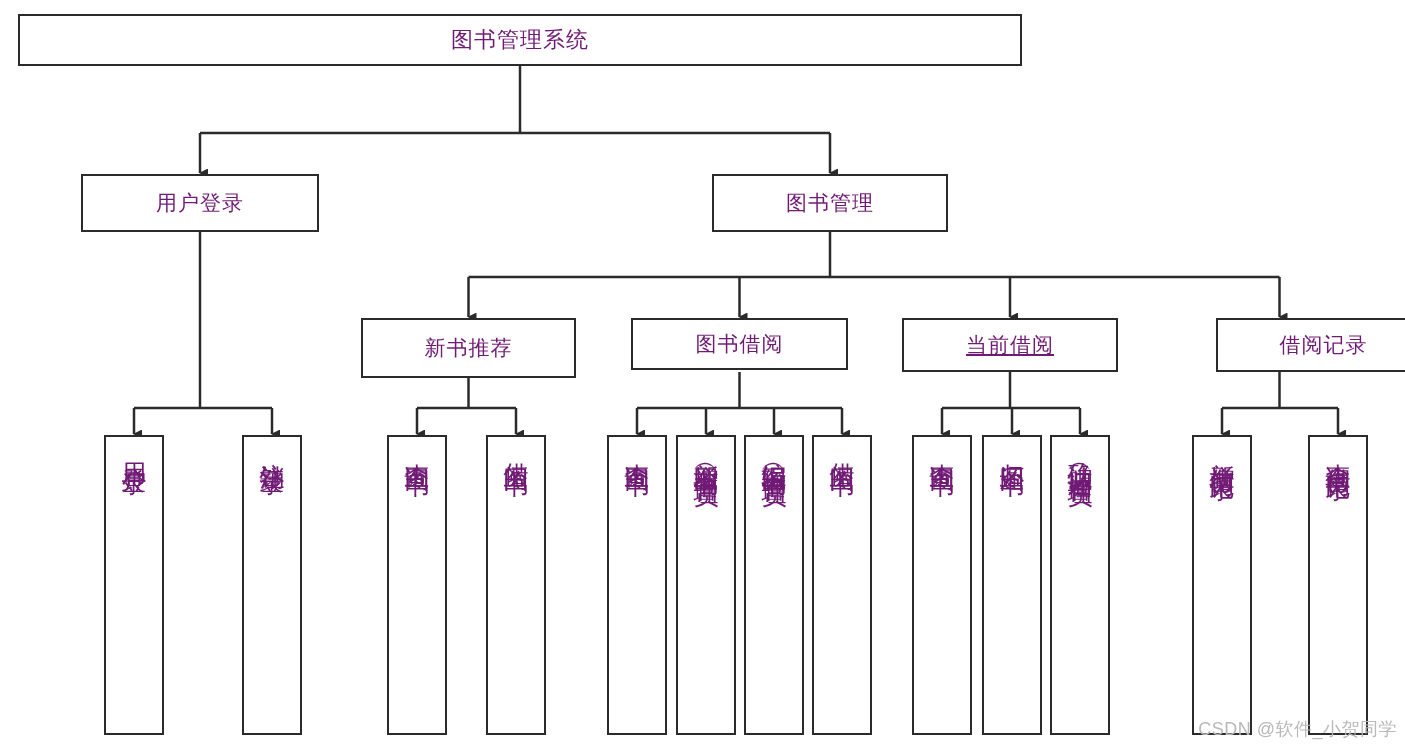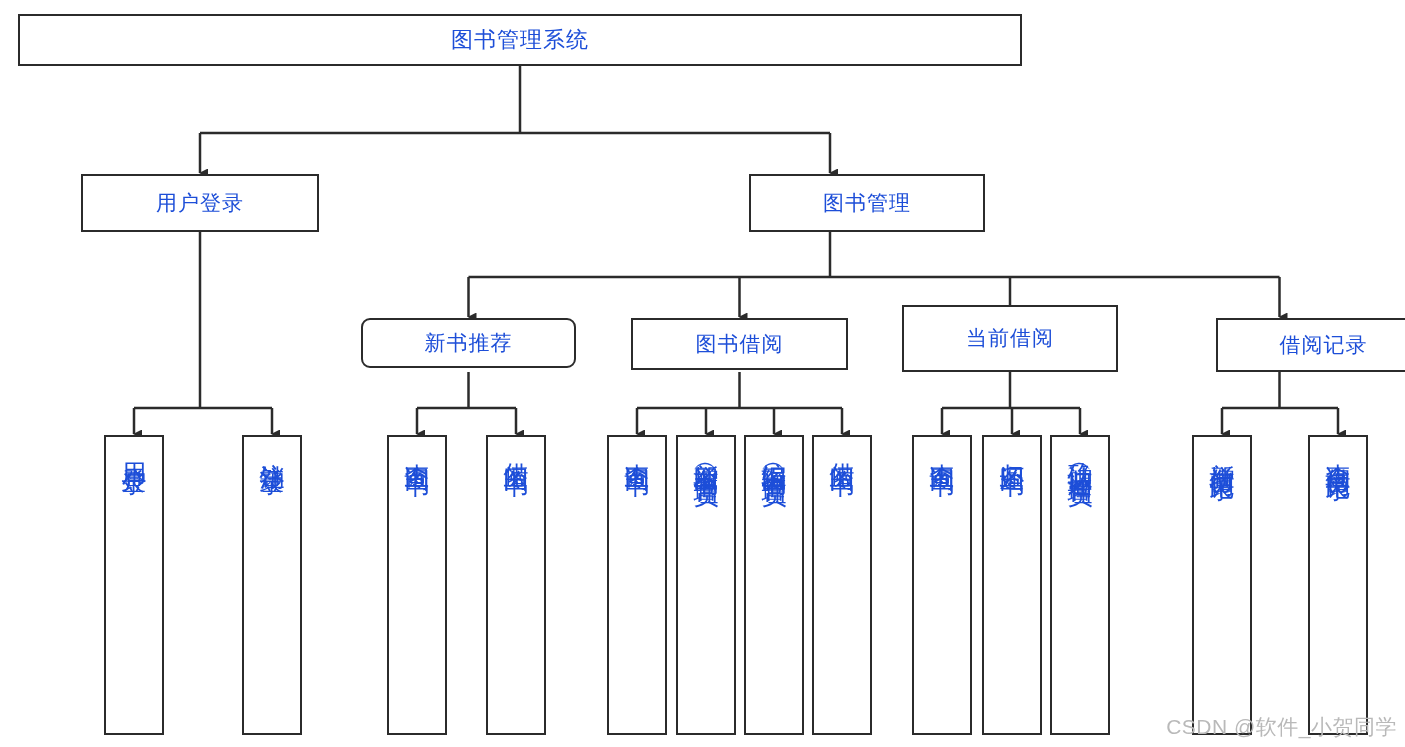--- a/index.html
+++ b/index.html
@@ -26,21 +26,21 @@
     pointer-events: none;
   }
   .node {
     position: absolute;
     box-sizing: border-box;
     background: #ffffff;
     border: 2px solid #2b2b2b;
     display: flex;
     align-items: center;
     justify-content: center;
-    color: #1d4ed8;
+    color: #701a75;
     z-index: 2;
   }
   .node-label {
     display: block;
     text-align: center;
     line-height: 1.18;
     letter-spacing: 1px;
   }
   .node.horizontal .node-label {
     font-size: 21px;
@@ -58,21 +58,21 @@
     line-height: 1.0;
     white-space: nowrap;
   }
   .node.root .node-label {
     font-size: 22px;
   }
   .watermark {
     position: absolute;
     right: 8px;
     bottom: 6px;
-    font-size: 21px;
+    font-size: 18px;
     color: #b9b9b9;
     z-index: 5;
     white-space: nowrap;
     letter-spacing: 0.5px;
   }
 </style>
 </head>
 <body>
 
 <div id="canvas">
@@ -119,30 +119,30 @@
       </g>
   </svg>
 
   <div id="node-layer">
       <div class="node horizontal root" style="left: 18px; top: 14px; width: 1004px; height: 52px;">
         <span class="node-label">图书管理系统</span>
       </div>
       <div class="node horizontal" style="left: 81px; top: 174px; width: 238px; height: 58px;">
         <span class="node-label">用户登录</span>
       </div>
-      <div class="node horizontal" style="left: 712px; top: 174px; width: 236px; height: 58px; margin-left: 37px;">
+      <div class="node horizontal" style="left: 712px; top: 174px; width: 236px; height: 58px;">
         <span class="node-label">图书管理</span>
       </div>
-      <div class="node horizontal" style="left: 361px; top: 318px; width: 215px; height: 50px; border-radius: 9px;">
+      <div class="node horizontal" style="left: 361px; top: 318px; width: 215px; height: 60px;">
         <span class="node-label">新书推荐</span>
       </div>
       <div class="node horizontal" style="left: 631px; top: 318px; width: 217px; height: 52px;">
         <span class="node-label">图书借阅</span>
       </div>
-      <div class="node horizontal" style="left: 902px; top: 305px; width: 216px; height: 67px;">
+      <div class="node horizontal" style="left: 902px; top: 318px; width: 216px; height: 54px; text-decoration: underline;">
         <span class="node-label">当前借阅</span>
       </div>
       <div class="node horizontal" style="left: 1216px; top: 318px; width: 215px; height: 54px;">
         <span class="node-label">借阅记录</span>
       </div>
       <div class="node vertical" style="left: 104px; top: 435px; width: 60px; height: 300px;">
         <span class="node-label">用户登录</span>
       </div>
       <div class="node vertical" style="left: 242px; top: 435px; width: 60px; height: 300px;">
         <span class="node-label">注销登录</span>

